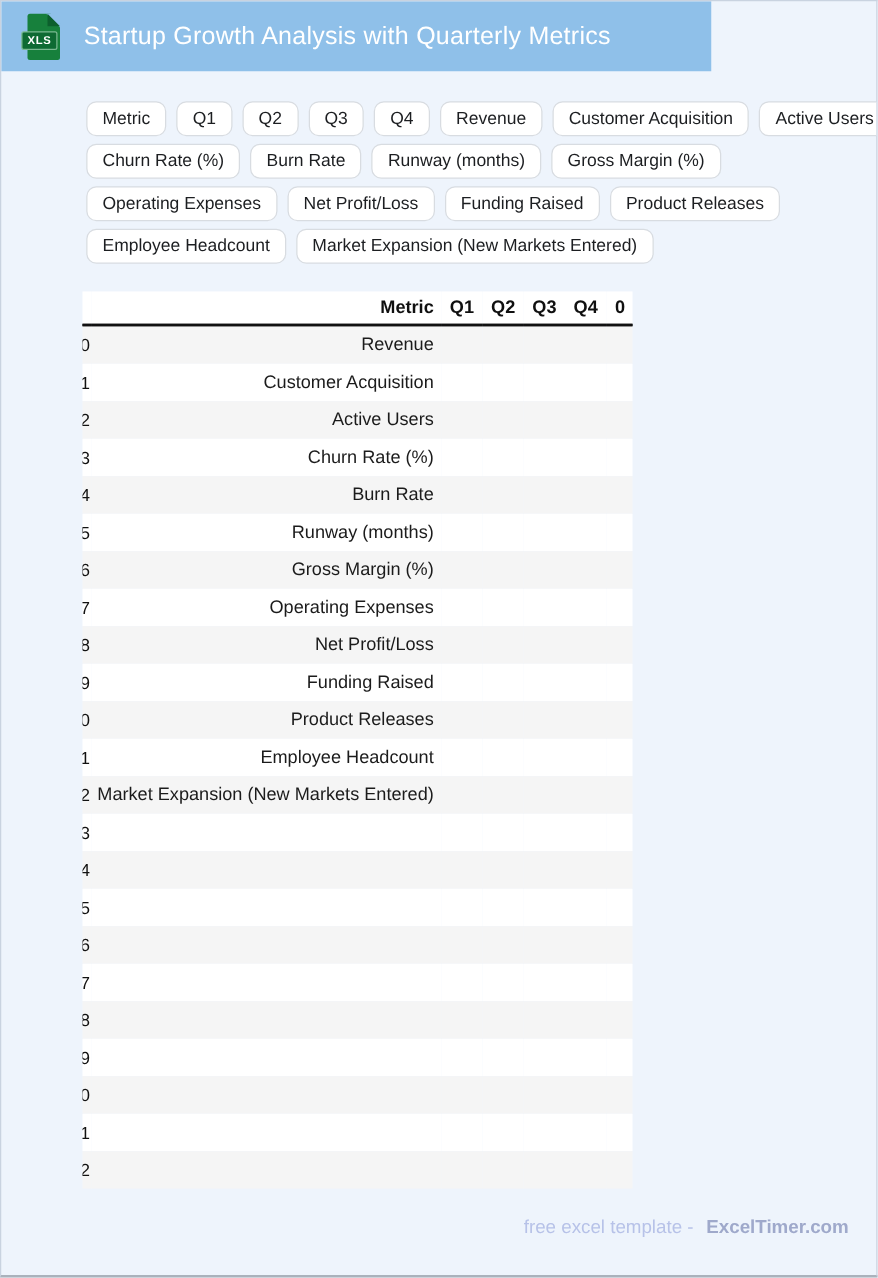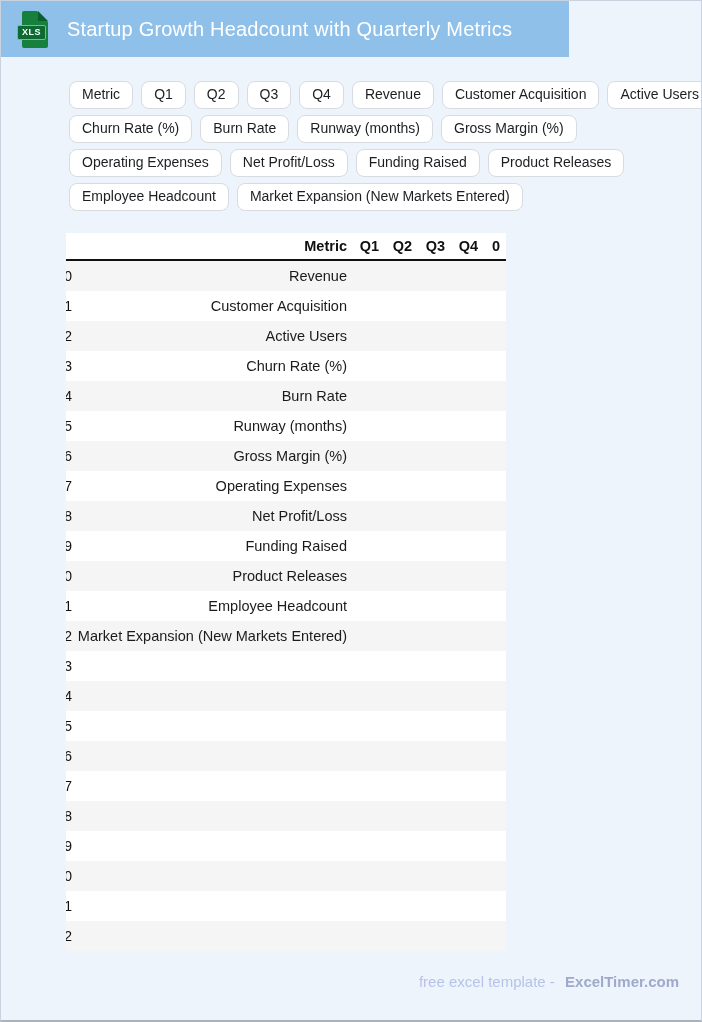--- a/index.html
+++ b/index.html
@@ -54,21 +54,21 @@
 <body>
 
 <div class="page">
 
   <div class="topbar">
     <div class="file-icon">
       <span class="cut"></span>
       <span class="fold"></span>
       <span class="xls-badge">XLS</span>
     </div>
-    <div class="title">Startup Growth Headcount with Quarterly Metrics</div>
+    <div class="title">Startup Growth Analysis with Quarterly Metrics</div>
   </div>
 
   <div class="chips" id="chips">
       <div class="chip-row">
         <button class="chip">Metric</button>
         <button class="chip">Q1</button>
         <button class="chip">Q2</button>
         <button class="chip">Q3</button>
         <button class="chip">Q4</button>
         <button class="chip">Revenue</button>

